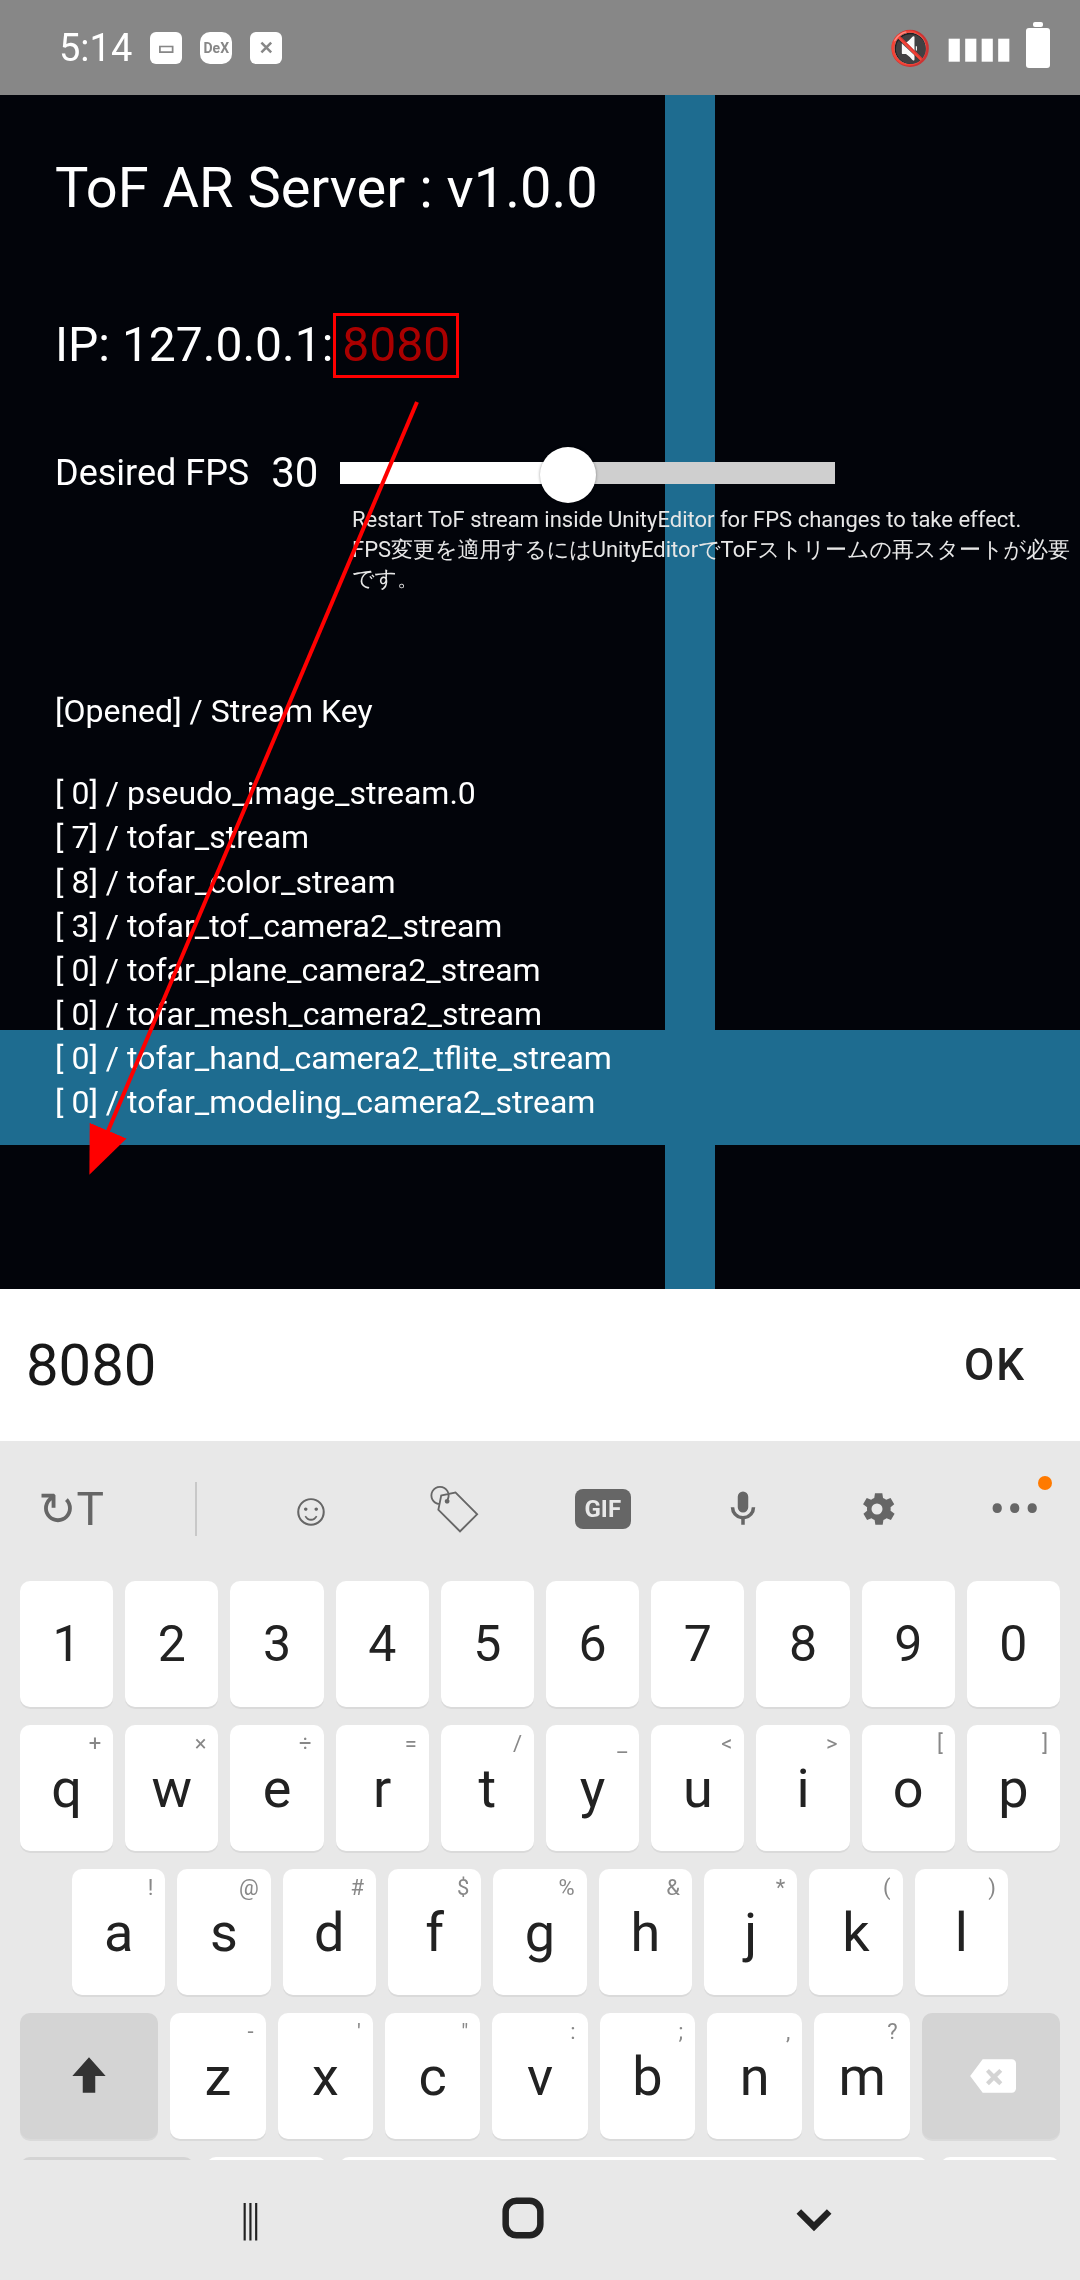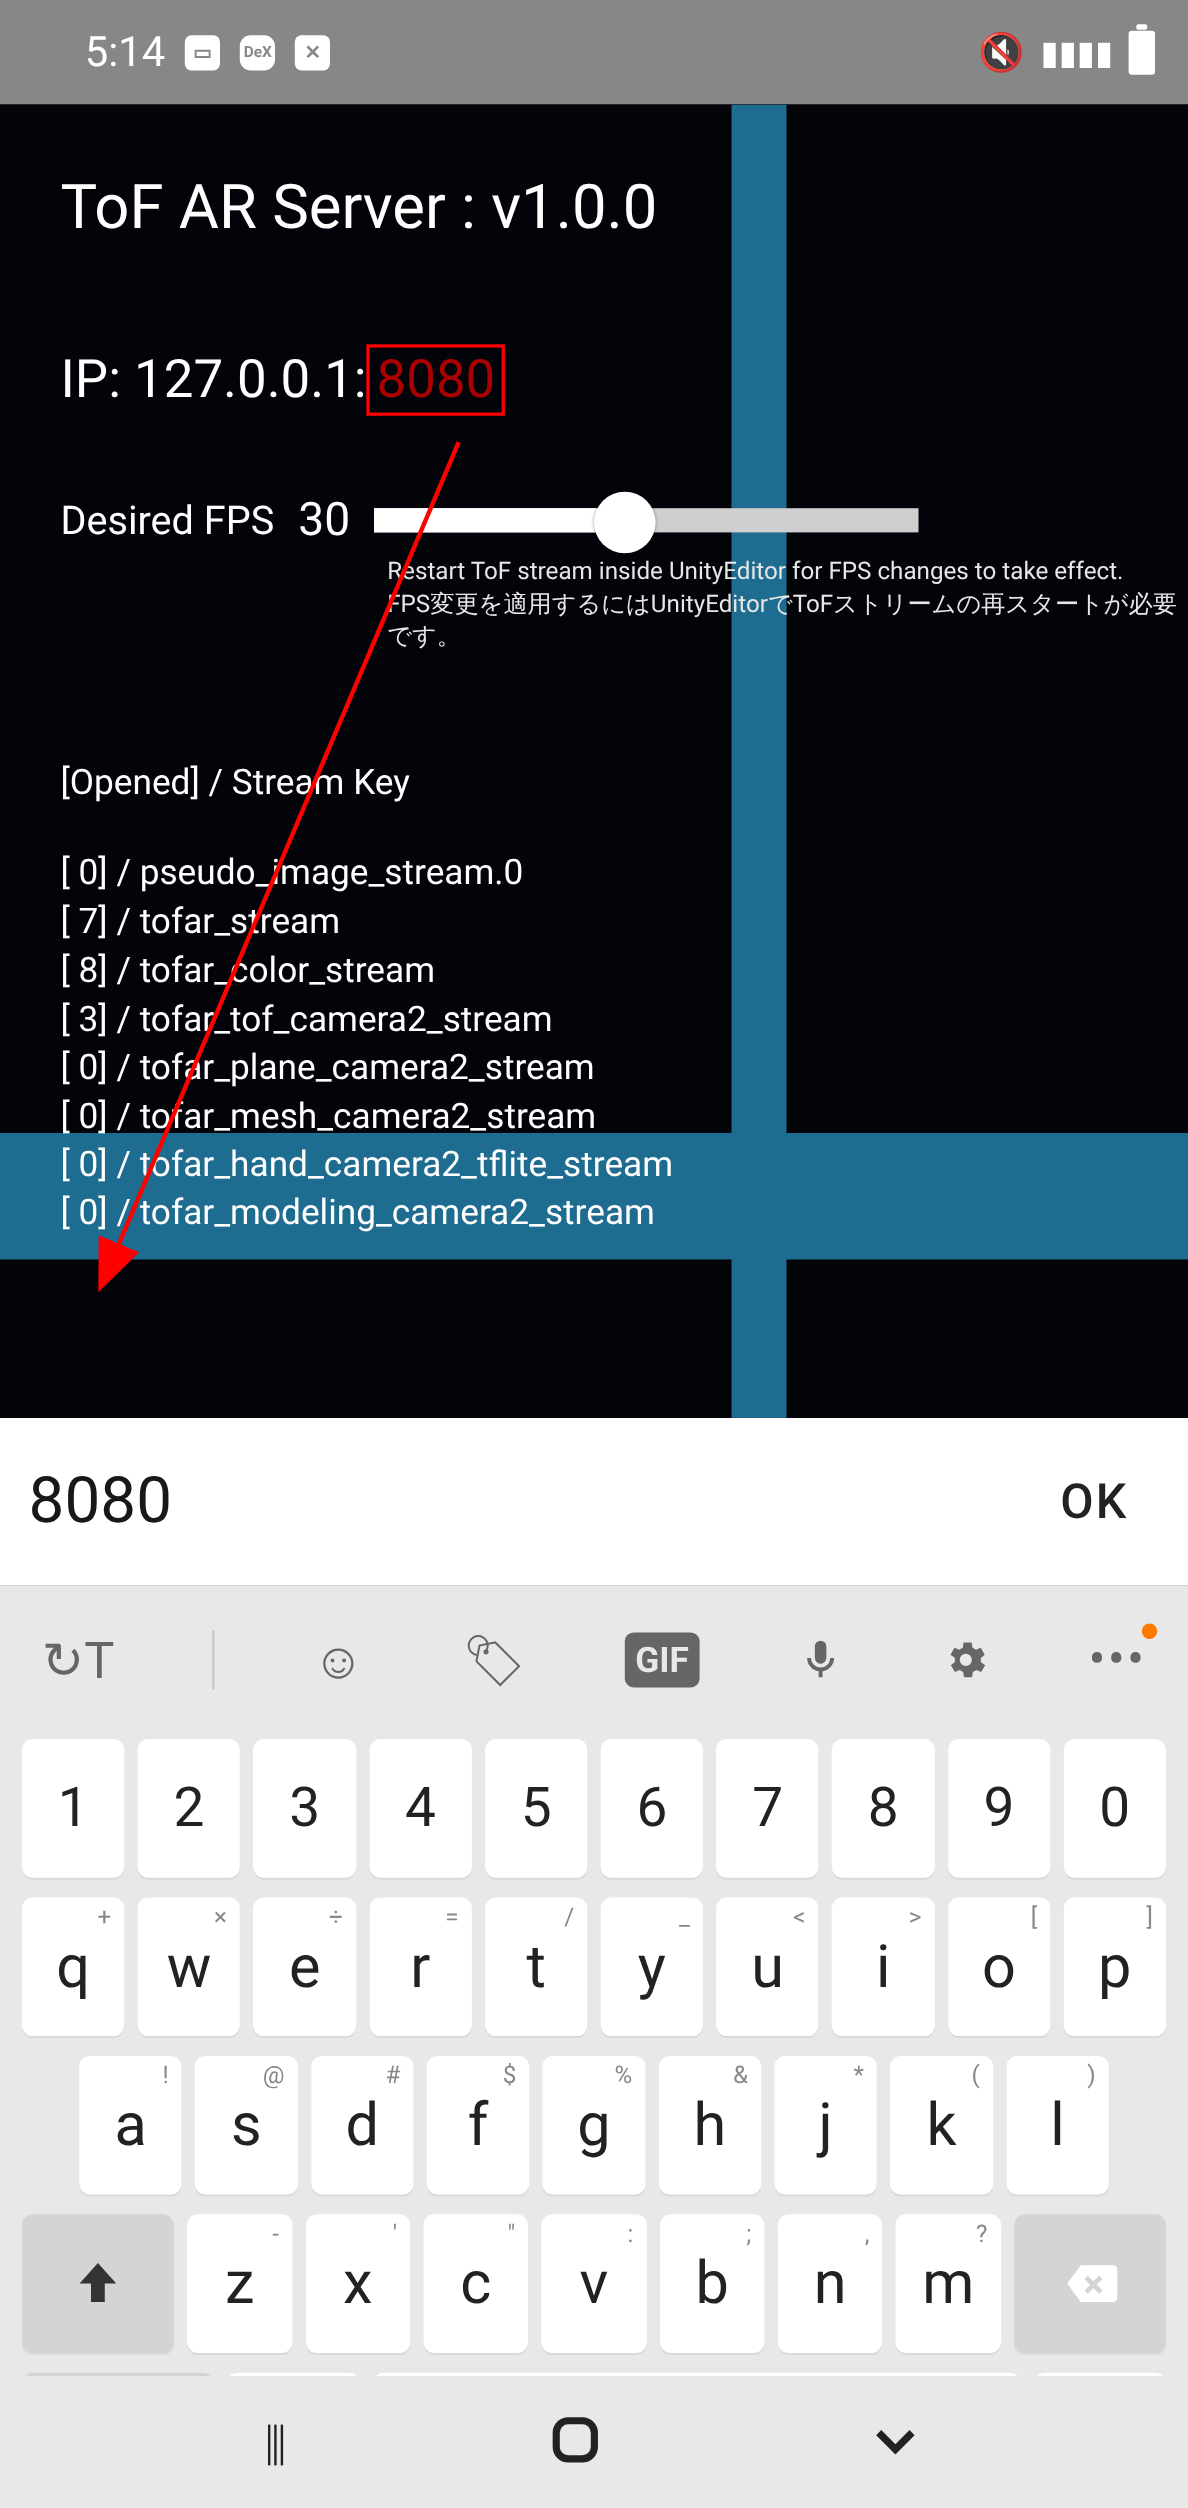--- a/index.html
+++ b/index.html
@@ -1,19 +1,19 @@
 <!DOCTYPE html>
 <html><head>
 <meta charset="utf-8">
 <style>
 * { box-sizing: border-box; margin: 0; padding: 0; }
 body { width: 1080px; height: 2280px; font-family: -apple-system, Roboto, Arial, sans-serif; background: #000; overflow: hidden; position: relative; }
 
 
-.status-bar { background: #878787; height: 95px; display: flex; align-items: center; justify-content: space-between; padding: 0 30px 0 77px; color: #fff; font-size: 38px; }
+.status-bar { background: #878787; height: 95px; display: flex; align-items: center; justify-content: space-between; padding: 0 30px 0 59px; color: #fff; font-size: 38px; }
 .status-left { display: flex; align-items: center; gap: 18px; }
 .status-right { display: flex; align-items: center; gap: 14px; }
 .status-time { font-weight: 400; }
 .status-icon { width: 32px; height: 32px; background: #fff; border-radius: 6px; display: flex; align-items: center; justify-content: center; font-size: 18px; color: #878787; font-weight: bold; }
 .status-icon.dex { border-radius: 10px; font-size: 14px; }
 
 
 .app-area { position: relative; height: 1194px; background: #02040a; overflow: hidden; }
 .blue-grid-v { position: absolute; width: 50px; background: #1e6c90; top: 0; bottom: 0; left: 665px; }
 .blue-grid-h { position: absolute; height: 115px; background: #1e6c90; left: 0; right: 0; top: 935px; }
@@ -41,21 +41,21 @@
 
 
 .keyboard { background: #e8e8e8; height: 1010px; padding-top: 14px; }
 .kb-toolbar { display: flex; align-items: center; justify-content: space-between; padding: 0 38px; height: 108px; }
 .kb-tool { color: #666; font-size: 46px; display:flex; align-items:center; justify-content:center; }
 .kb-tool.gear svg { width: 44px; height: 44px; fill: #666; }
 .kb-tool.mic svg { width: 42px; height: 54px; fill: #666; }
 .kb-divider { width: 2px; height: 54px; background: #c8c8c8; }
 .kb-more { position: relative; font-size: 46px; color: #666; letter-spacing: 2px; }
 .kb-more-dot { position: absolute; top: -6px; right: -10px; width: 14px; height: 14px; border-radius: 50%; background: #ff7a00; }
-.gif-badge { background: #666; color: #e8e8e8; font-size: 32px; font-weight: 700; padding: 6px 10px; border-radius: 8px; }
+.gif-badge { background: #666; color: #e8e8e8; font-size: 24px; font-weight: 700; padding: 6px 10px; border-radius: 8px; }
 
 .kb-rows { padding: 18px 20px 0 20px; }
 .kb-row { display: flex; gap: 12px; margin-bottom: 18px; justify-content: center; }
 .kb-key { background: #fff; border-radius: 10px; display: flex; align-items: center; justify-content: center; font-size: 52px; color: #222; height: 126px; flex: 1; position: relative; box-shadow: 0 2px 0 rgba(0,0,0,.06); }
 .kb-key.gray { background: #d4d4d4; }
 .kb-key .hint { position: absolute; top: 6px; right: 12px; font-size: 22px; color: #888; }
 .kb-key.letter { font-size: 54px; }
 .kb-key.num { font-size: 50px; }
 .kb-key.wide15 { flex: 1.45; }
 .kb-key.space { flex: 4.9; font-size: 38px; color: #0369a1; }

